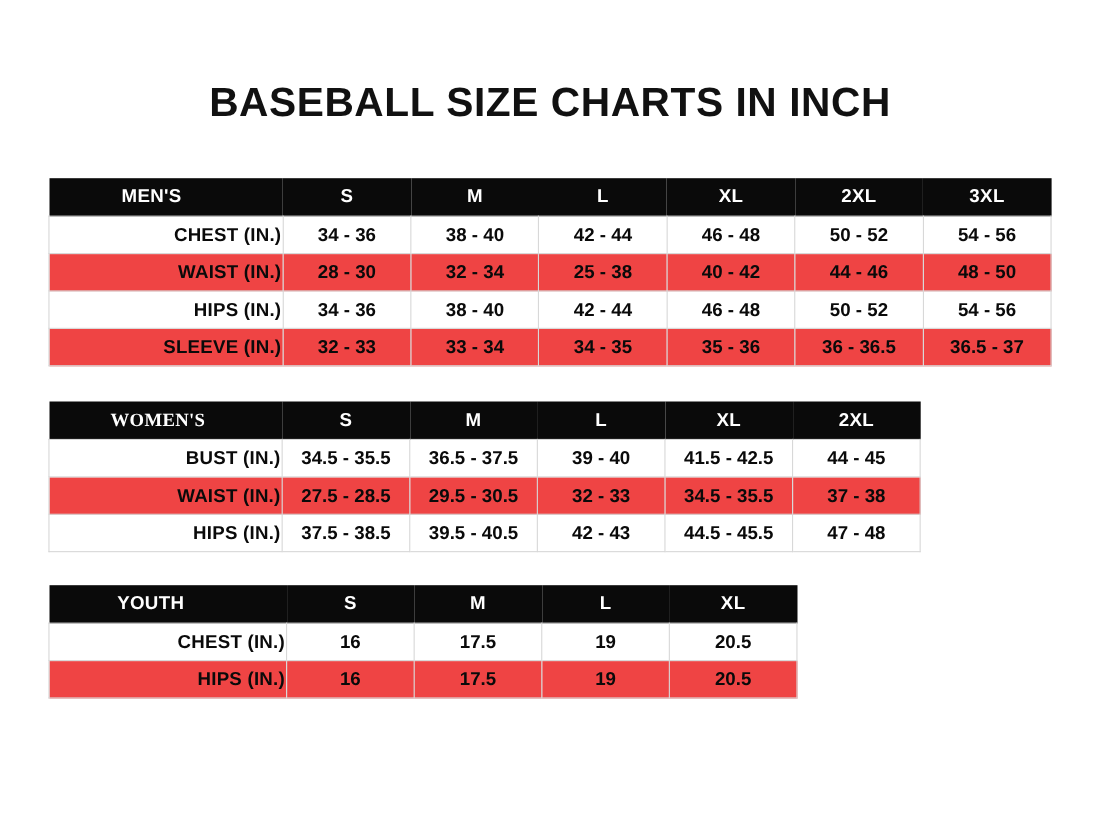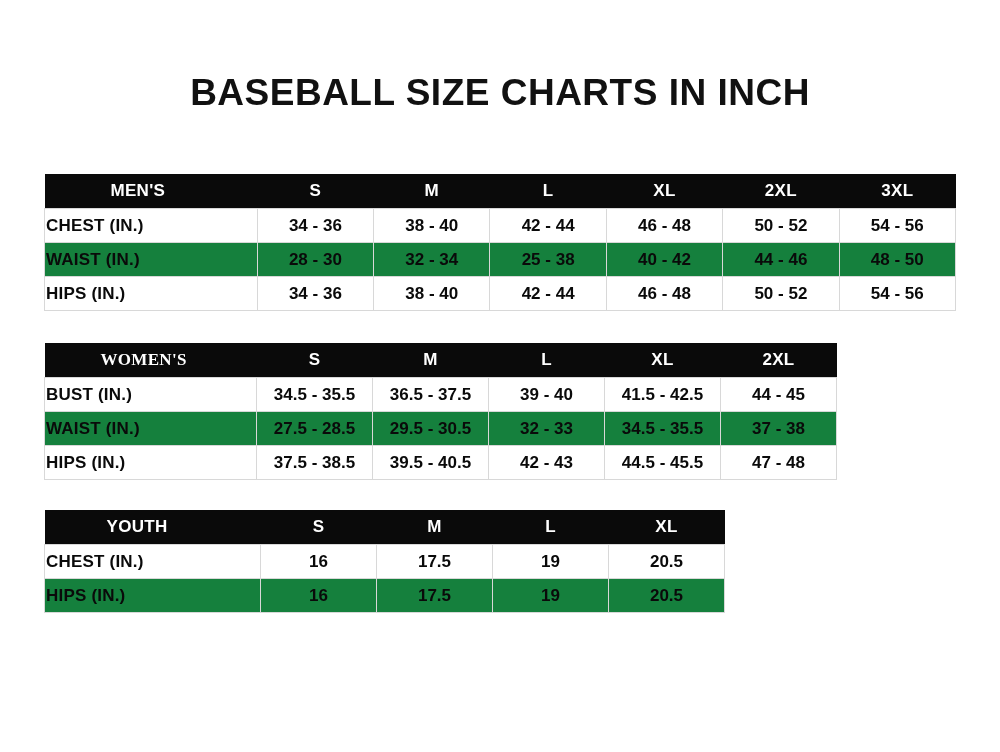--- a/index.html
+++ b/index.html
@@ -23,21 +23,21 @@
     text-align: center;
     font-size: 37px;
     font-weight: bold;
     letter-spacing: 0.5px;
     margin: 0;
     padding-top: 72px;
     color: #111111;
   }
   .tables {
     padding: 0 44px;
-    margin-top: 60px;
+    margin-top: 48px;
   }
   table {
     border-collapse: collapse;
     table-layout: fixed;
     font-size: 17px;
     font-weight: bold;
   }
   table.men {
     width: 912px;
   }
@@ -72,24 +72,24 @@
   tbody td {
     height: 31px;
     text-align: center;
     border: 1px solid #d8d8d8;
     background: #ffffff;
     font-size: 17px;
     font-weight: bold;
     color: #0a0a0a;
   }
   tbody tr.alt td {
-    background: #15803d;
+    background: #ef4444;
   }
   tbody td.rowlabel {
-    text-align: left;
+    text-align: right;
     letter-spacing: 0.2px;
   }
   .spacer-md {
     height: 32px;
   }
   .spacer-sm {
     height: 30px;
   }
   col.label-col-men { width: 212px; }
   col.data-col-men { width: 116px; }
@@ -148,20 +148,29 @@
           <td>48 - 50</td>
         </tr>
         <tr>
           <td class="rowlabel">HIPS (IN.)</td>
           <td>34 - 36</td>
           <td>38 - 40</td>
           <td>42 - 44</td>
           <td>46 - 48</td>
           <td>50 - 52</td>
           <td>54 - 56</td>
+        </tr>
+        <tr class="alt">
+          <td class="rowlabel">SLEEVE (IN.)</td>
+          <td>32 - 33</td>
+          <td>33 - 34</td>
+          <td>34 - 35</td>
+          <td>35 - 36</td>
+          <td>36 - 36.5</td>
+          <td>36.5 - 37</td>
         </tr>
       </tbody>
     </table>
 
     <div class="spacer-md"></div>
 
     <table class="women">
       <colgroup>
         <col class="label-col-women">
         <col class="data-col-women">

